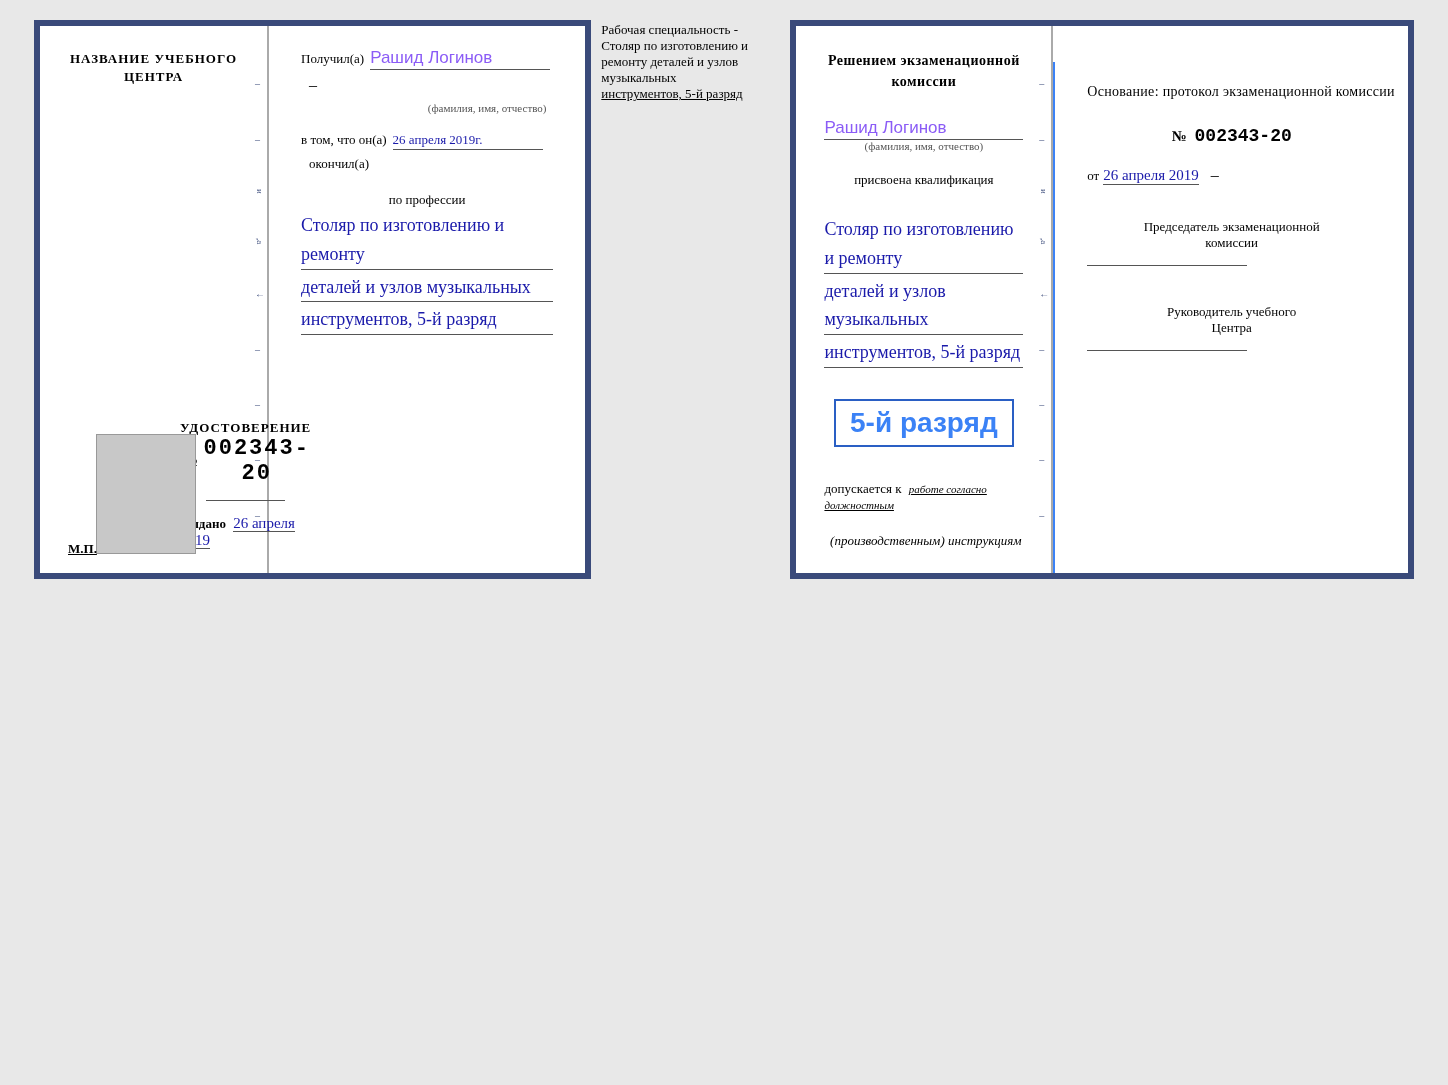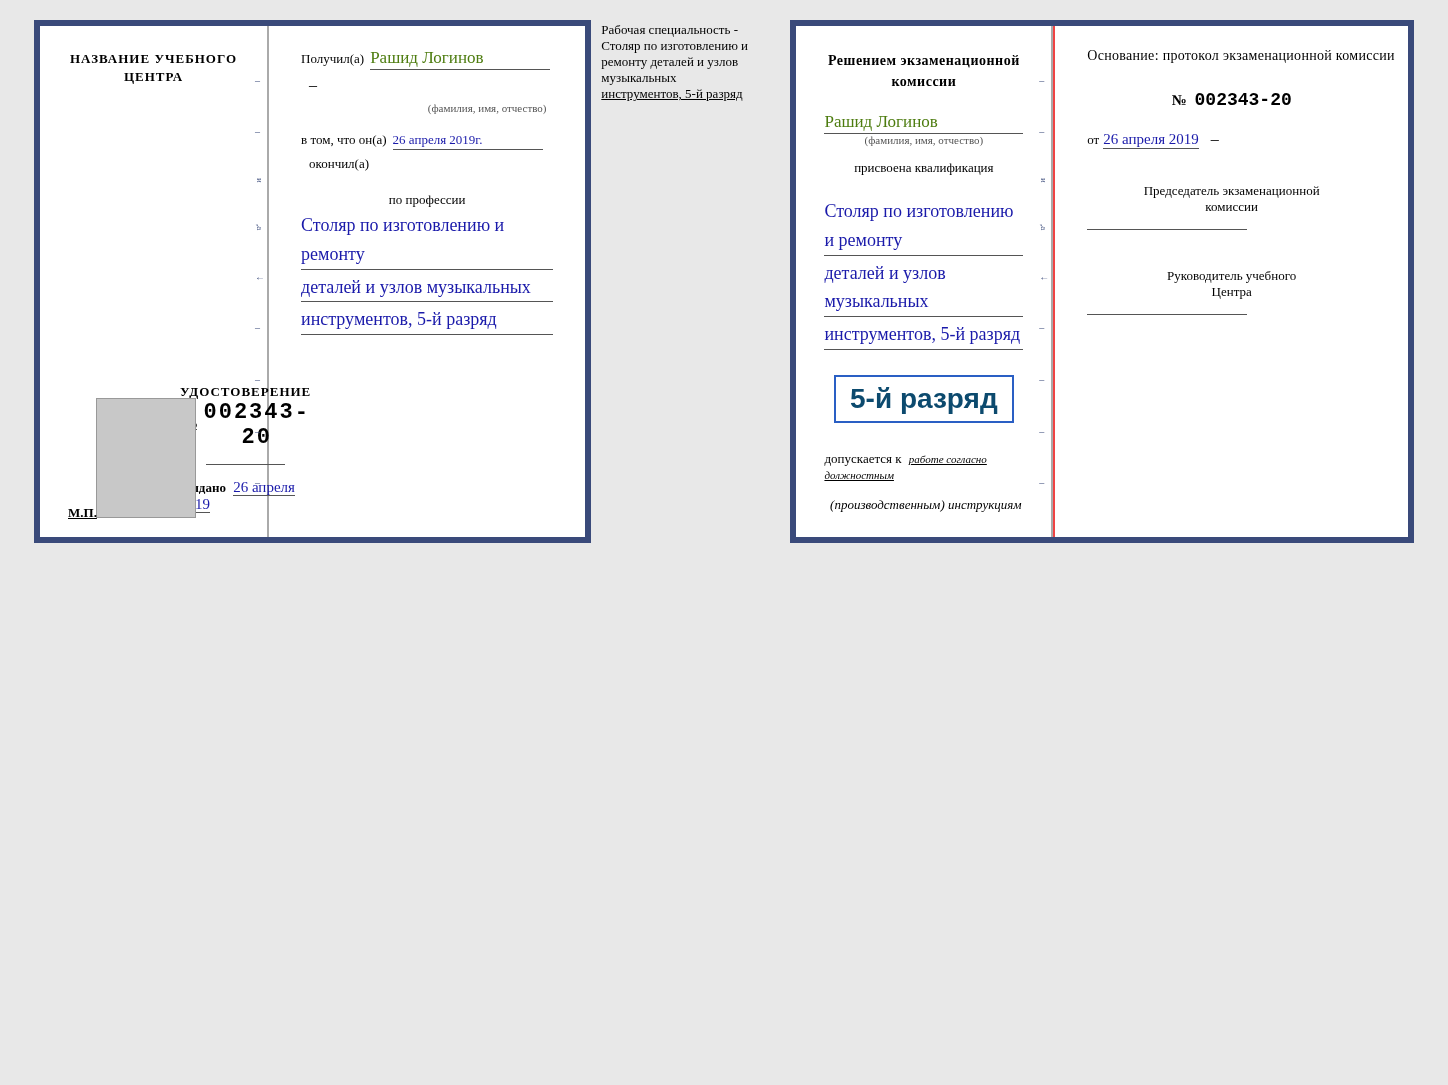--- a/index.html
+++ b/index.html
@@ -132,23 +132,23 @@
       flex-wrap: wrap;
     }
 
     .field-label {
       font-size: 13px;
       white-space: nowrap;
       text-align: center;
     }
 
     .field-value-handwritten {
-      font-family: Liberation Serif, serif;
+      font-family: Liberation Sans, sans-serif;
       font-size: 17px;
-      color: #4d7c0f;
+      color: #8b5cf6;
       border-bottom: 1px solid #555;
       min-width: 180px;
       padding-bottom: 1px;
     }
 
     .field-value-handwritten-sm {
       font-family: 'Segoe Script', 'Comic Sans MS', cursive;
       font-size: 13px;
       color: #1a1aaa;
       border-bottom: 1px solid #555;
@@ -195,32 +195,33 @@
     .rank-box {
       border: 2px solid #2a5fc4;
       padding: 6px 14px;
       display: inline-block;
       margin: 8px 0;
     }
 
     .rank-text {
       font-size: 28px;
       font-weight: bold;
-      color: #0c4a6e;
+      color: #3b82f6;
       font-family: Arial, sans-serif;
       text-align: center;
     }
 
     .допускается-line {
       font-size: 13px;
       margin-top: 6px;
     }
 
     .right-panel-bottom {
-      border-left: 2px solid #ef4444;
+      border-left: 2px solid #3b82f6;
+      margin-top: 36px;
     }
 
     .signature-line {
       border-bottom: 1px solid #555;
       width: 160px;
       margin: 14px 0 4px 0;
       display: inline-block;
     }
 
     .side-marks {
@@ -309,21 +310,21 @@
     </div>
   </div>
 
   <div style="width:100%; padding: 2px 0;">
     <div style="font-size:13px; color:#000;">Рабочая специальность - Столяр по изготовлению и ремонту деталей и узлов музыкальных</div>
     <div style="font-size:13px; color:#000; text-decoration:underline;">инструментов, 5-й разряд</div>
   </div>
 
   <div class="certificate-bottom">
 
-    <div class="left-panel" style="justify-content:flex-start; gap:14px;">
+    <div class="left-panel" style="justify-content:flex-start; gap:20px;">
 
       <div class="commission-title">Решением экзаменационной комиссии</div>
 
       <div style="margin-top:6px; width:100%;">
         <div class="field-value-handwritten" style="display:block; border-bottom:1px solid #555; padding-bottom:1px;">Рашид Логинов</div>
         <div style="text-align:center;">
           <span class="fio-label">(фамилия, имя, отчество)</span>
         </div>
       </div>
 

